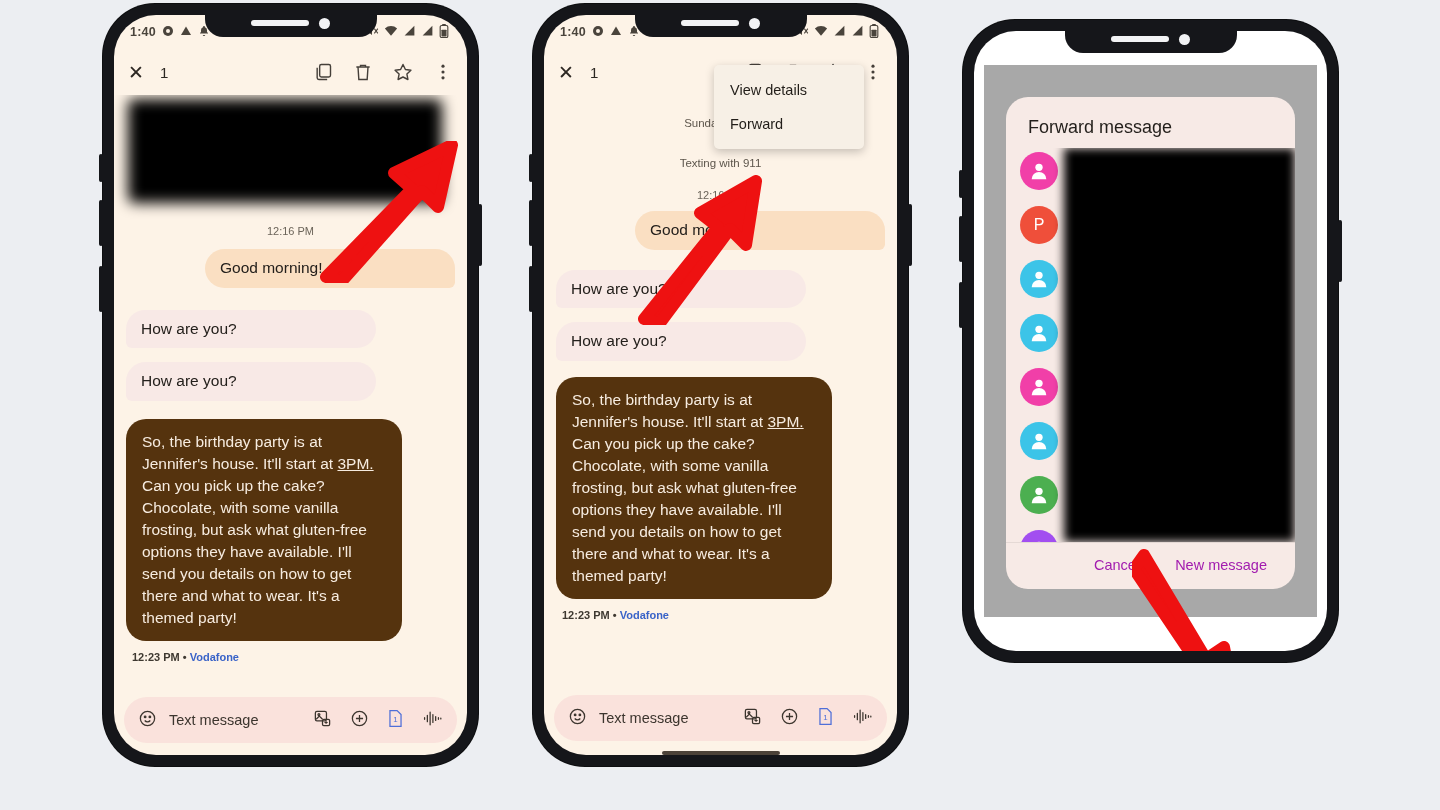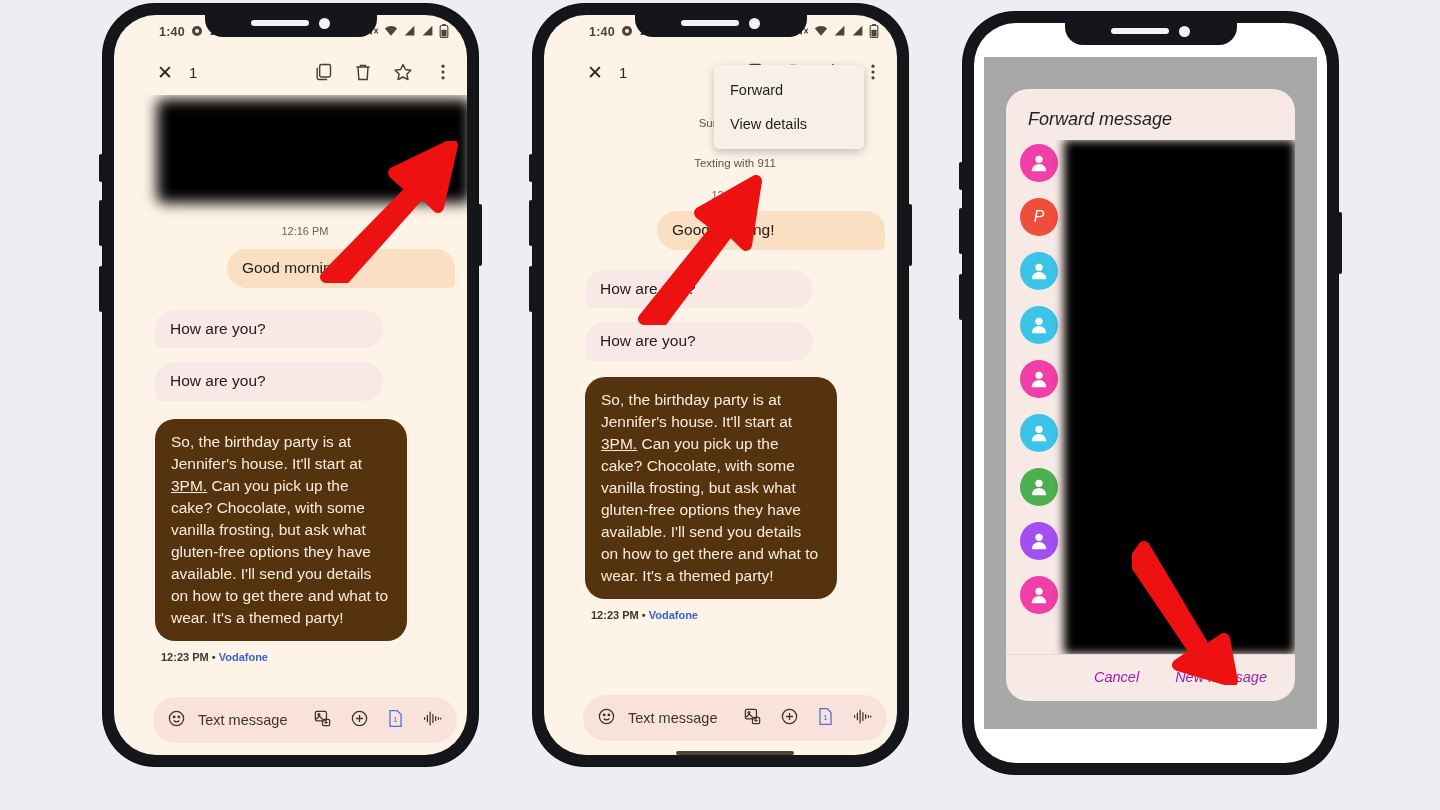--- a/index.html
+++ b/index.html
@@ -185,21 +185,21 @@
   }
   .dialog-actions {
     display: flex; justify-content: flex-end; gap: 36px;
     padding: 14px 28px 16px 0;
     border-top: 1px solid rgba(0,0,0,.07);
   }
   .dlg-btn { font-size: 14.5px; color: #a21caf; cursor: pointer; }
 
   
   .arrow { position: absolute; z-index: 60; pointer-events: none; }
-  .screenwrap { display: flex; flex-direction: column; height: 100%; margin-left: 29px; }
+  .screenwrap { display: flex; flex-direction: column; height: 100%; }
 </style>
 </head>
 <body>
 
 <div class="stage">
 
   <div class="phone" style="left:103px; top:4px; width:375px; height:762px;">
     <div class="btn-side btn-left" style="top:150px; height:28px;"></div>
     <div class="btn-side btn-left" style="top:196px; height:46px;"></div>
     <div class="btn-side btn-left" style="top:262px; height:46px;"></div>
@@ -517,31 +517,31 @@
               <svg width="21" height="19" viewBox="0 0 26 24" stroke="#3c352e" stroke-width="1.6" stroke-linecap="round">
                   <path d="M3 11v2M6.5 8v8M10 4v16M13.5 7v10M17 9.5v5M20.5 11v2M23.5 11.5v1"></path>
                 </svg>
             </span>
           </span>
         </div>
         <div class="homebar"></div>
       </div>
 
       <div class="popup" style="left:170px; top:50px; width:150px;">
+        <div class="popup-item">View details</div>
         <div class="popup-item">Forward</div>
-        <div class="popup-item">View details</div>
       </div>
 
       <svg class="arrow" style="left:88px; top:160px;" width="130" height="150" viewBox="0 0 130 150">
         <path d="M12 144 L86 52 L68 38 L124 6 L114 70 L98 54 L28 148 Z" fill="#ee1111" stroke="#ee1111" stroke-width="12" stroke-linejoin="round"></path>
       </svg>
     </div>
   </div>
 
-  <div class="phone" style="left:963px; top:12px; width:375px; height:762px;font-style:italic;">
+  <div class="phone" style="left:963px; top:20px; width:375px; height:642px;">
     <div class="btn-side btn-left" style="top:150px; height:28px;"></div>
     <div class="btn-side btn-left" style="top:196px; height:46px;"></div>
     <div class="btn-side btn-left" style="top:262px; height:46px;"></div>
     <div class="btn-side btn-right" style="top:200px; height:62px;"></div>
     <div class="phone-inner" style="background:#ffffff;">
       <div class="notch">
         <div class="speaker"></div>
         <div class="cam"></div>
       </div>
 

